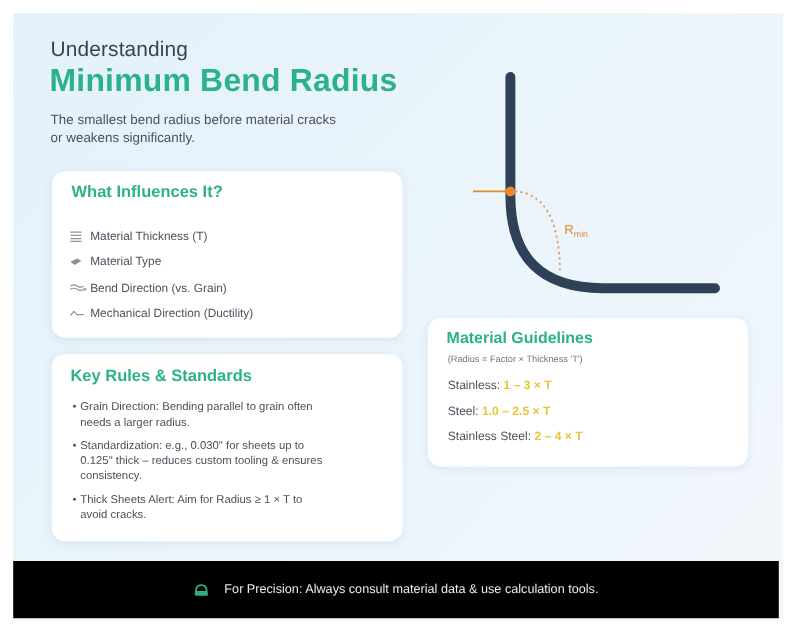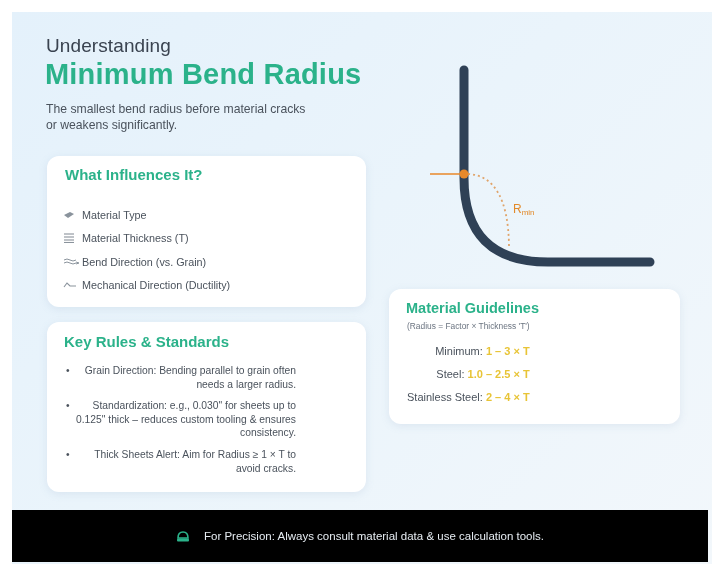--- a/index.html
+++ b/index.html
@@ -11,21 +11,20 @@
     background: linear-gradient(135deg, #e4f1fb 0%, #eaf4fb 45%, #f2f7fb 100%);
   }
 
   .eyebrow { position: absolute; left: 46px; top: 35px; font-size: 19px; color: #3a4350; letter-spacing: 0.1px; }
   .title { position: absolute; left: 45px; top: 58px; font-size: 29px; font-weight: bold; color: #2bb28a; letter-spacing: 0.2px; }
   .subtitle { position: absolute; left: 46px; top: 101px; width: 260px; font-size: 12.2px; line-height: 16px; color: #4a525c; }
 
   .card {
     position: absolute; background: #ffffff; border-radius: 12px;
     box-shadow: 0 2px 8px rgba(120,150,180,0.15);
-    text-align: right;
   }
   .card-title { font-weight: bold; color: #2bb28a; }
 
   #card-influences { left: 47px; top: 156px; width: 319px; height: 151px; }
   #card-influences .card-title { position: absolute; left: 18px; top: 10px; font-size: 15px; }
   .inf-list { position: absolute; left: 16px; top: 47px; }
   .inf-item { display: flex; align-items: center; height: 23.5px; font-size: 10.8px; color: #4a525c; }
   .inf-icon { width: 17px; display: inline-flex; justify-content: flex-start; align-items: center; margin-right: 2px; }
   .inf-icon svg { display: block; }
 
@@ -60,38 +59,38 @@
 
 <div class="eyebrow">Understanding</div>
 <div class="title">Minimum Bend Radius</div>
 <div class="subtitle">The smallest bend radius before material cracks or weakens significantly.</div>
 
 <div class="card" id="card-influences">
   <div class="card-title">What Influences It?</div>
   <div class="inf-list">
     <div class="inf-item">
       <span class="inf-icon">
-        <svg width="12" height="8" viewBox="0 0 12 8">
-            <path d="M1 4 L7 1 L11 3 L5 7 Z" fill="#8a939c"></path>
-          </svg>
-      </span>
-      <span>Material Type</span>
-    </div>
-    <div class="inf-item">
-      <span class="inf-icon">
         <svg width="12" height="10" viewBox="0 0 12 10">
             <g stroke="#8a939c" stroke-width="1.1">
               <line x1="1" y1="1" x2="11" y2="1"></line>
               <line x1="1" y1="4" x2="11" y2="4"></line>
               <line x1="1" y1="7" x2="11" y2="7"></line>
               <line x1="1" y1="9.5" x2="11" y2="9.5"></line>
             </g>
           </svg>
       </span>
       <span>Material Thickness (T)</span>
+    </div>
+    <div class="inf-item">
+      <span class="inf-icon">
+        <svg width="12" height="8" viewBox="0 0 12 8">
+            <path d="M1 4 L7 1 L11 3 L5 7 Z" fill="#8a939c"></path>
+          </svg>
+      </span>
+      <span>Material Type</span>
     </div>
     <div class="inf-item">
       <span class="inf-icon">
         <svg width="16" height="8" viewBox="0 0 16 8">
             <g fill="none" stroke="#8a939c" stroke-width="1">
               <path d="M1 2 Q4 0 7 2 T13 2"></path>
               <path d="M1 5 Q4 3 7 5 T13 5"></path>
               <path d="M13 4 L16 5 L13 6"></path>
             </g>
           </svg>
@@ -123,21 +122,21 @@
   <line x1="430" y1="174" x2="464" y2="174" stroke="#e8892a" stroke-width="1.6"></line>
   <path d="M468 174 Q508 176 509 246" fill="none" stroke="#e0a46a" stroke-width="1.8" stroke-dasharray="2 3"></path>
   <circle cx="464" cy="174" r="4.5" fill="#e8892a"></circle>
 </svg>
 <div class="rmin"><span>R</span><sub>min</sub></div>
 
 <div class="card" id="card-materials">
   <div class="card-title">Material Guidelines</div>
   <div class="mat-note">(Radius = Factor × Thickness 'T')</div>
   <div class="mat-list">
-    <div class="mat-row"><span>Minimum:</span> <span class="mat-value">1 – 3 × T</span></div>
+    <div class="mat-row"><span>Stainless:</span> <span class="mat-value">1 – 3 × T</span></div>
     <div class="mat-row"><span>Steel:</span> <span class="mat-value">1.0 – 2.5 × T</span></div>
     <div class="mat-row"><span>Stainless Steel:</span> <span class="mat-value">2 – 4 × T</span></div>
   </div>
 </div>
 
 <div class="footer">
   <span class="footer-icon">
     <svg width="14" height="13" viewBox="0 0 14 13">
         <path d="M2 8 Q2 2 7 2 Q12 2 12 8 Z" fill="none" stroke="#2bb28a" stroke-width="1.6"></path>
         <rect x="1" y="8.5" width="12" height="3" rx="1" fill="#2bb28a"></rect>

